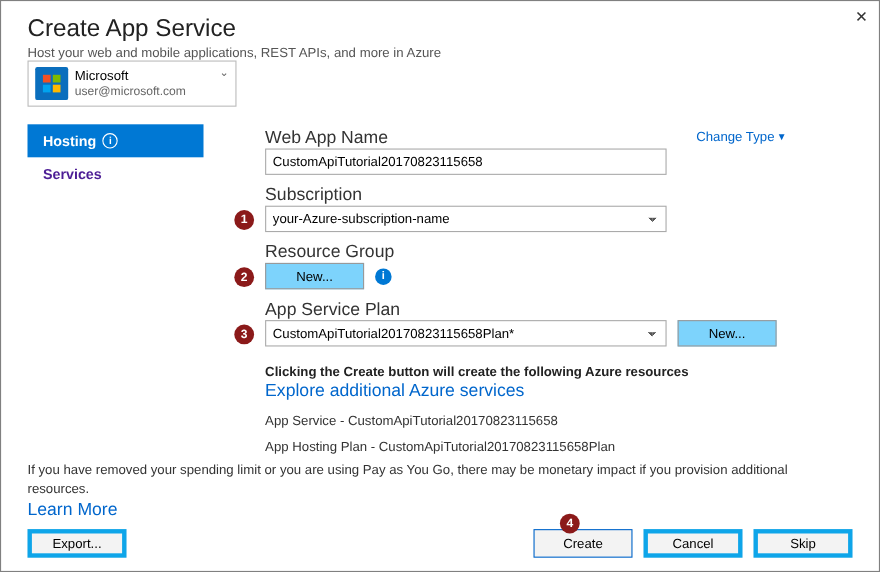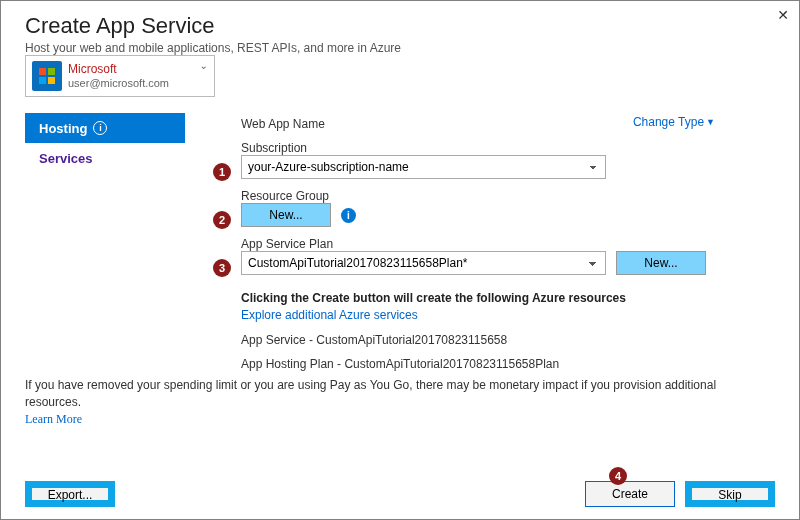--- a/index.html
+++ b/index.html
@@ -5,48 +5,48 @@
   * { box-sizing: border-box; font-family: "Segoe UI", Arial, sans-serif; }
   body { margin: 0; background: #fff; }
   .window { width: 800px; height: 520px; border: 1px solid #808080; position: relative; padding: 8px 24px 12px 24px; }
   .close-x { position: absolute; top: 6px; right: 10px; font-size: 14px; color: #333; cursor: pointer; }
   .header-row { display: flex; justify-content: space-between; align-items: flex-start; margin-top: 4px; flex-direction: column; }
   .title { font-size: 22px; color: #222; margin: 0; font-weight: 400; }
   .subtitle { font-size: 12px; color: #555; margin-top: 2px; }
   .account-box { border: 1px solid #bbb; width: 190px; height: 42px; display: flex; align-items: center; padding: 3px 6px; gap: 6px; position: relative; }
   .account-icon { width: 30px; height: 30px; background: linear-gradient(#0a6ebd,#0a6ebd); border-radius: 2px; display:flex; align-items:center; justify-content:center; color:#fff; font-size:16px; }
   .account-text { display:flex; flex-direction:column; line-height:1.1; }
-  .account-name { font-size: 12px; color:#b91c1c; }
+  .account-name { font-size: 12px; color:#000000; }
   .account-email { font-size: 11px; color:#666; }
   .account-chev { position:absolute; right:6px; top:4px; font-size:10px; color:#666; }
   .body { display:flex; margin-top: 16px; gap: 16px; }
   .sidebar { width: 160px; }
   .tab { height: 30px; display:flex; align-items:center; padding: 0 14px; font-size: 13px; gap:6px; cursor:pointer; }
   .tab.active { background:#0078d4; color:#fff; font-weight:600; }
   .tab.inactive { color:#4c1d95; font-weight:600; }
   .info-circle { display:inline-flex; width:14px; height:14px; border:1px solid #fff; border-radius:50%; align-items:center; justify-content:center; font-size:9px; }
   .form-area { flex:1; padding-left: 40px; position:relative; }
-  .field-label { font-size: 12px; color:#333; margin-top: 4px; }
+  .field-label { font-size: 16px; color:#333; margin-top: 4px; }
   .row-top { display:flex; justify-content: space-between; align-items:center; padding-right: 60px;}
   .change-type { color:#0066cc; font-size:12px; cursor:pointer; display:flex; align-items:center; gap:2px;}
   .chev-down { font-size:9px; color:#0066cc; }
   .text-input, .select-input { width: 365px; height: 24px; border:1px solid #aaa; font-size:12px; padding: 0 6px; background:#fff; }
   .select-row { display:flex; align-items:center; gap:10px; position:relative; }
   .new-btn { width:90px; height:24px; font-size:12px; border:1px solid #999; background:#7dd3fc; cursor:pointer; }
   .select-input { appearance:none; background-image: linear-gradient(45deg, transparent 50%, #555 50%), linear-gradient(135deg, #555 50%, transparent 50%); background-position: calc(100% - 12px) 10px, calc(100% - 8px) 10px; background-size: 4px 4px; background-repeat:no-repeat; }
   .step-badge { position:absolute; left:-28px; width:18px; height:18px; border-radius:50%; background:#8b1a1a; color:#fff; font-size:11px; display:flex; align-items:center; justify-content:center; font-weight:bold; }
   .field-block { position:relative; margin-top:10px; }
   .info-icon-blue { width:15px; height:15px; border-radius:50%; background:#0078d4; color:#fff; font-size:10px; display:inline-flex; align-items:center; justify-content:center; font-weight:bold; }
   .resources-heading { font-size:12px; font-weight:bold; margin-top:16px; color:#222; }
-  .explore-link { font-size:12px; color:#0066cc; cursor:pointer; margin-top:2px; display:inline-block; }
+  .explore-link { font-size:16px; color:#0066cc; cursor:pointer; margin-top:2px; display:inline-block; }
   .resource-line { font-size:12px; color:#333; margin-top:10px; }
   .disclaimer { font-size:12px; color:#333; margin-top: 6px; line-height:1.4; }
-  .learn-more { color:#0066cc; cursor:pointer; font-size:12px;font-family:Liberation Serif, serif; }
+  .learn-more { color:#0066cc; cursor:pointer; font-size:16px; }
   .footer { position:absolute; bottom:12px; left:24px; right:24px; display:flex; justify-content:space-between; align-items:center; }
-  .btn { height:26px; min-width:90px; font-size:12px; border:7px solid #0ea5e9; background:#f3f3f3; cursor:pointer; padding:0 14px; }
+  .btn { height:26px; min-width:90px; font-size:12px; border:4px solid #0ea5e9; background:#f3f3f3; cursor:pointer; padding:0 14px; }
   .btn.default { border:1.5px solid #0066cc; }
   .right-buttons { display:flex; gap:10px; position:relative; }
   .step-badge-float { position:absolute; top:-14px; left:24px; width:18px; height:18px; border-radius:50%; background:#8b1a1a; color:#fff; font-size:11px; display:flex; align-items:center; justify-content:center; font-weight:bold; z-index:5;}
 </style>
 </head>
 <body>
 
 <div class="window">
   <div class="close-x">✕</div>
 
@@ -84,20 +84,21 @@
     </div>
 
     <div class="form-area">
       <div class="row-top">
         <div class="field-label">Web App Name</div>
         <div class="change-type">
           <span>Change Type</span>
           <span class="chev-down">▼</span>
         </div>
       </div>
+      <input class="text-input" value="CustomApiTutorial20170823115658" style="">
 
       <div class="field-block">
         <span class="step-badge" style="top:22px">1</span>
         <div class="field-label">Subscription</div>
         <div class="select-row">
           <select class="select-input">
             <option>your-Azure-subscription-name</option>
           </select>
         </div>
       </div>
@@ -132,16 +133,17 @@
   <div class="disclaimer">
     <span>If you have removed your spending limit or you are using Pay as You Go, there may be monetary impact if you provision additional resources.</span><br>
     <span class="learn-more">Learn More</span>
   </div>
 
   <div class="footer">
     <button class="btn">Export...</button>
     <div class="right-buttons">
       <span class="step-badge-float">4</span>
       <button class="btn default">Create</button>
+      <button class="btn">Cancel</button>
       <button class="btn">Skip</button>
     </div>
   </div>
 </div>
 
 </body></html>

